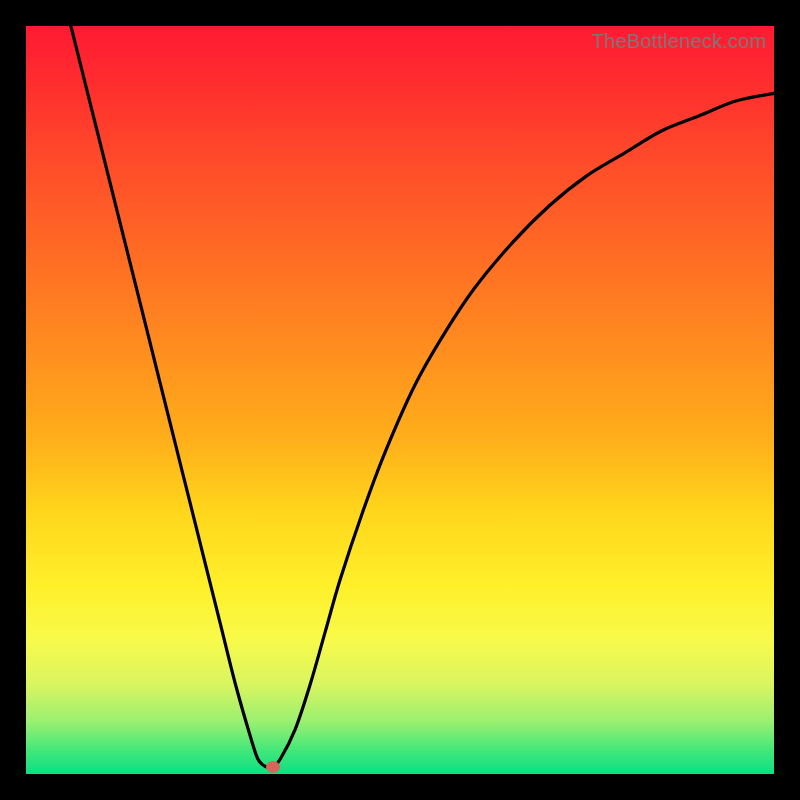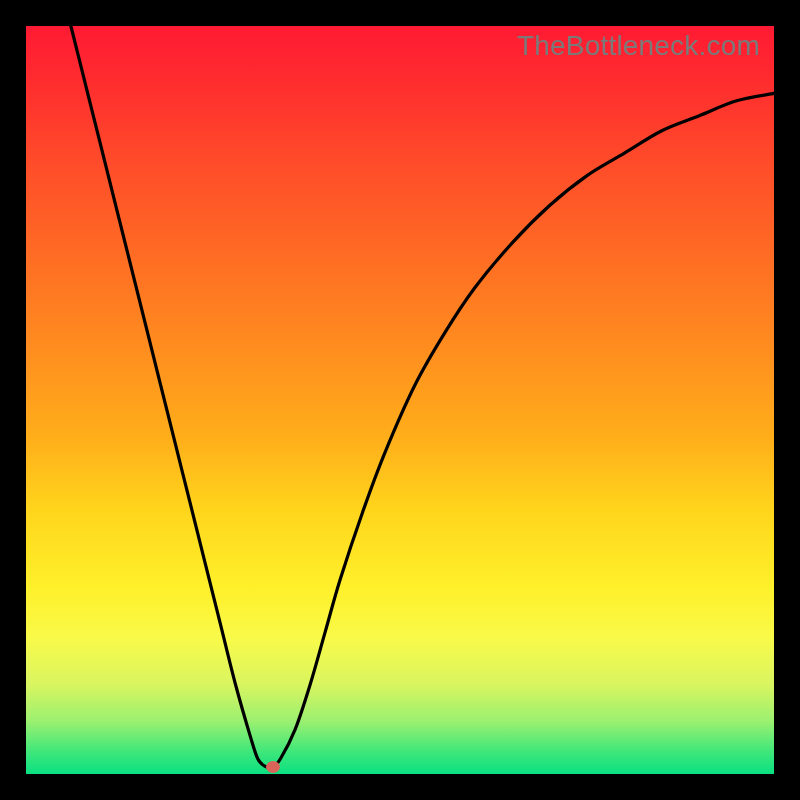--- a/index.html
+++ b/index.html
@@ -28,23 +28,23 @@
       #fff02a 75%,
       #f8fa4a 82%,
       #d9f560 88%,
       #9af070 93%,
       #3fe77a 97%,
       #0ae082 100%);
   }
   .credit {
     position: absolute;
     top: 4px;
-    right: 14px;
+    right: 8px;
     font-family: Arial, Helvetica, sans-serif;
-    font-size: 28px;
+    font-size: 20px;
     color: #7a7a7a;
     font-weight: 500;
     letter-spacing: 0.2px;
   }
   svg.curve {
     position: absolute;
     left: 0; top: 0;
     width: 100%;
     height: 100%;
     overflow: visible;

